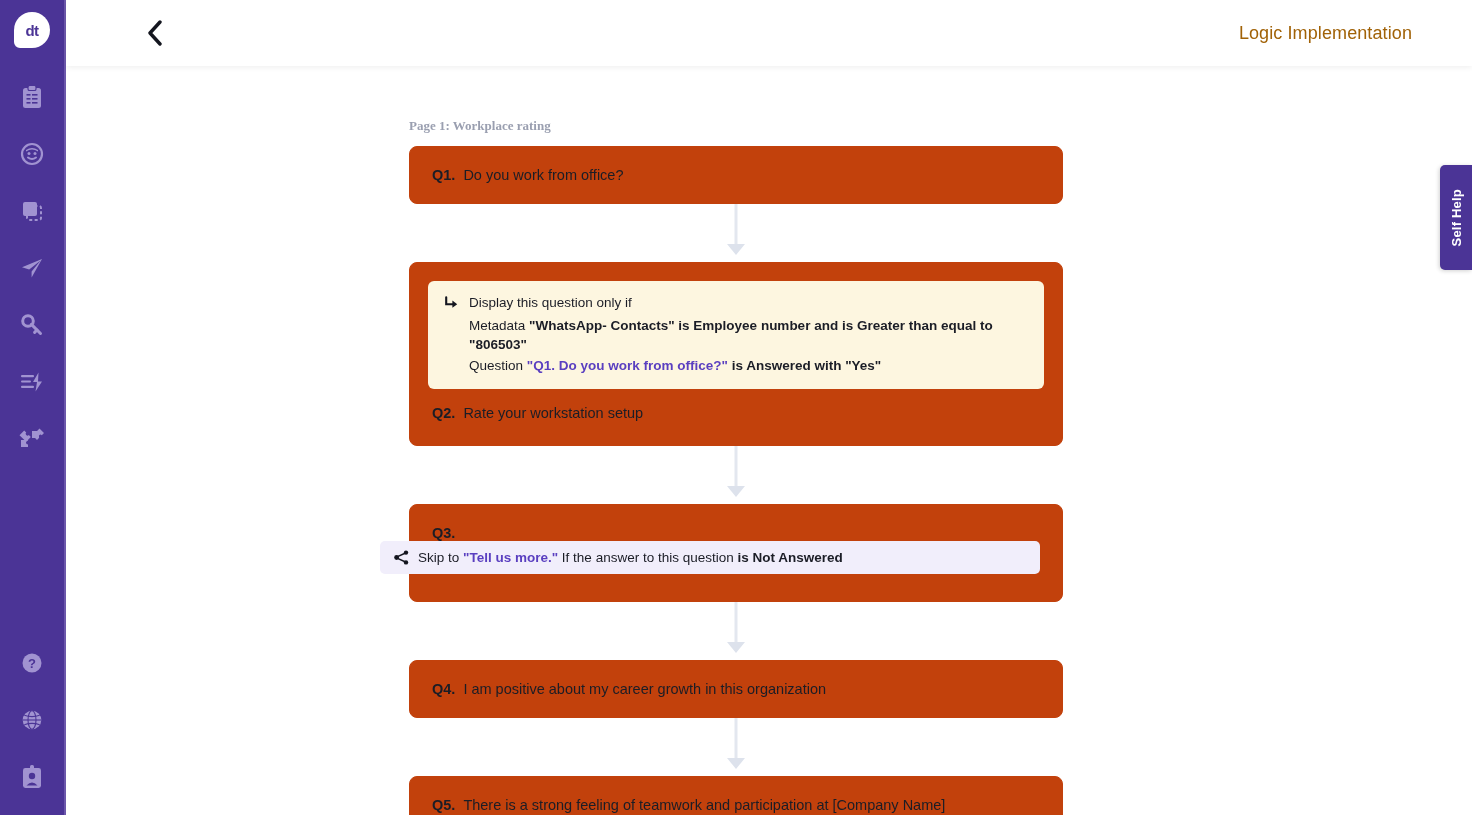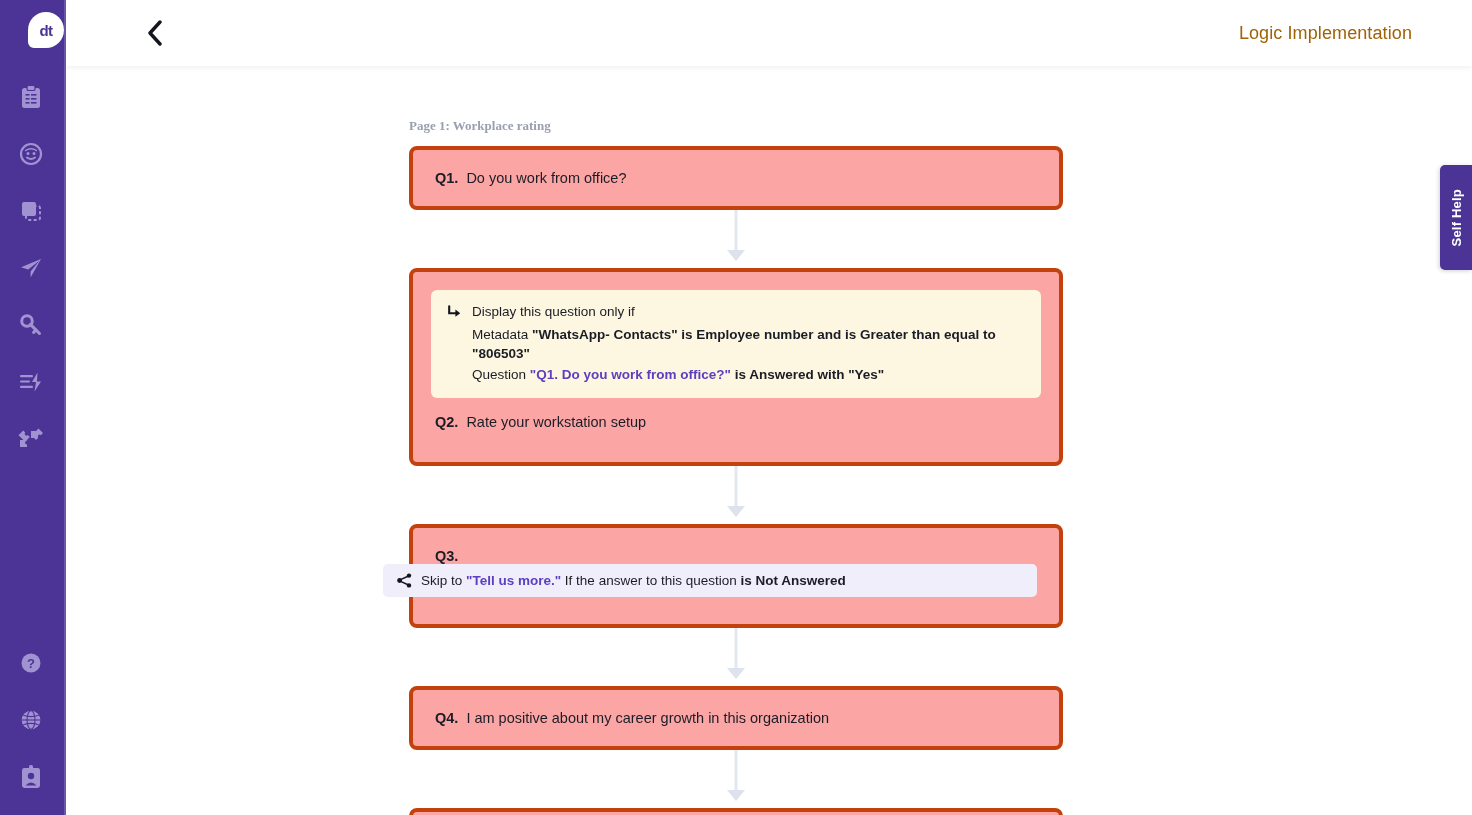--- a/index.html
+++ b/index.html
@@ -12,21 +12,21 @@
   }
 
   #app { position: relative; width: 1472px; height: 815px; }
 
   
   .sidebar {
     position: absolute; left: 0; top: 0;
     width: 66px; height: 815px;
     background: #4b3496;
     border-right: 2px solid #6c57ab;
-    display: flex; flex-direction: column; align-items: flex-end;
+    display: flex; flex-direction: column; align-items: center;
   }
   .logo {
     margin-top: 12px; margin-bottom: 20px;
     width: 36px; height: 36px;
     position: relative;
   }
   .logo-bubble {
     width: 36px; height: 36px;
     background: #ffffff;
     border-radius: 50% 50% 50% 6px;
@@ -77,33 +77,33 @@
   }
 
   .page-label {
     font-size: 13px; font-weight: bold; color: #9a9fb0;
     margin-top: 52px; margin-bottom: 12px;
     padding-left: 0px;
     font-family: Liberation Serif, serif;
   }
 
   .card {
-    background: #fca5a5;
-    border: 4px solid #c2410c;
+    background: #c2410c;
+    border: 1px solid #c2410c;
     border-radius: 8px;
     position: relative;
   }
   .card.simple { padding: 20px 22px; }
 
   .qrow { display: flex; align-items: baseline; font-size: 14.5px; }
   .qnum { font-weight: bold; color: #1b1d26; margin-right: 8px; white-space: nowrap; }
   .qtext { color: #1b1d26; font-weight: 400; }
 
   
-  .card.with-logic { padding: 18px 18px 12px 18px; }
+  .card.with-logic { padding: 18px 18px 4px 18px; }
   .logic-yellow {
     background: #fdf6e0;
     border-radius: 6px;
     padding: 12px 16px 14px 16px;
     display: flex;
     align-items: flex-start;
   }
   .logic-icon { margin-right: 10px; margin-top: 3px; flex: 0 0 auto; }
   .logic-body { font-size: 13.5px; line-height: 1.45; color: #1b1d26; }
   .logic-line1 { font-weight: 400; margin-bottom: 3px; }

